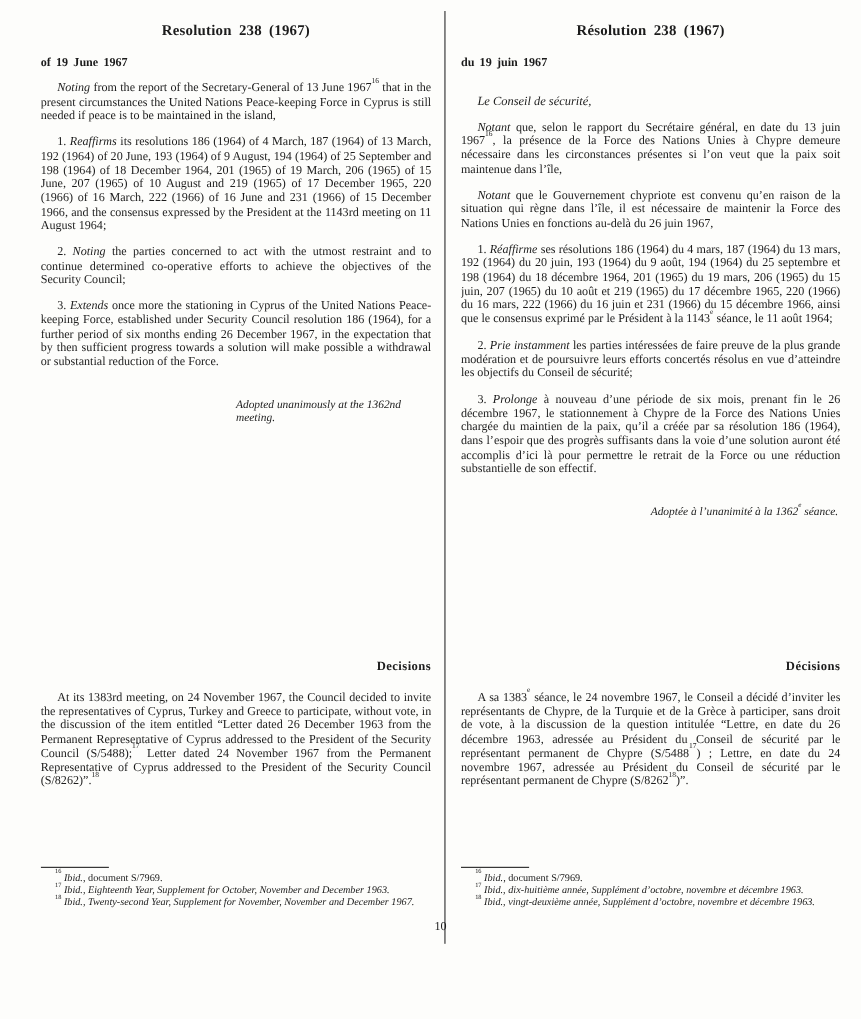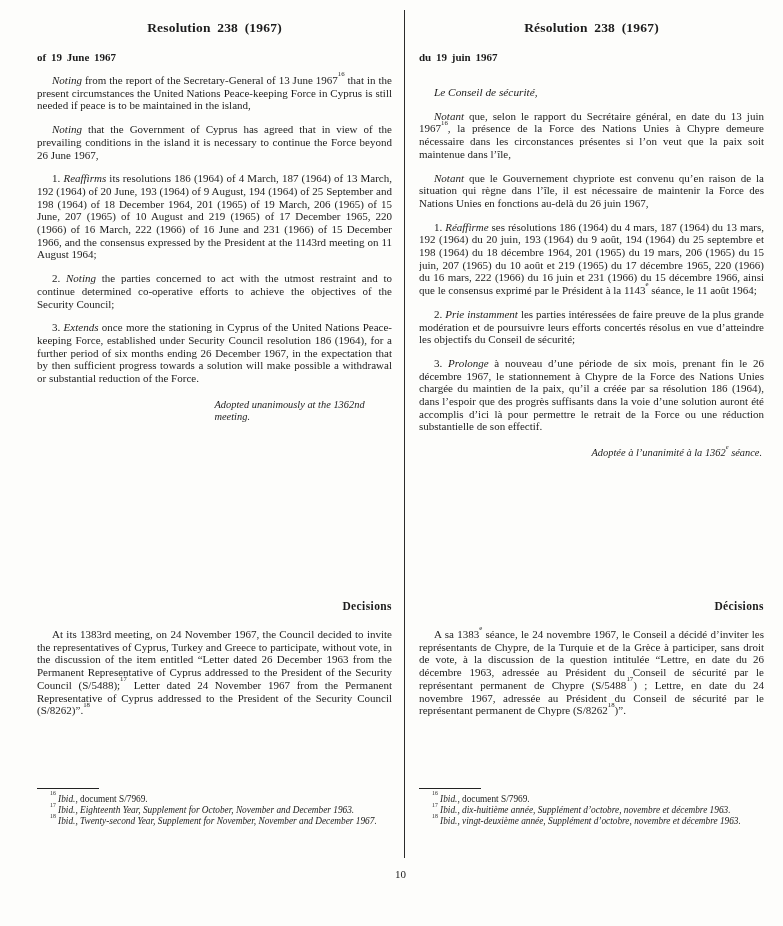--- a/index.html
+++ b/index.html
@@ -36,54 +36,53 @@
     margin: 23px 0 0; font-style: italic; font-size: 11.3px;
     text-indent: 15px; line-height: 12.7px;
   }
   .para {
     margin: 11px 0 0; font-size: 11px; line-height: 12.7px;
     text-align: justify; text-indent: 15px;
   }
   sup { font-size: 0.62em; line-height: 0; position: relative; top: -0.45em; }
 
   .adopted {
-    margin-top: 14px; margin-left: 50%;
+    margin-top: 27px; margin-left: 50%;
     font-style: italic; font-size: 10.4px; line-height: 12.2px;
   }
 
   .decisions { position: absolute; left: 0; right: 0; top: 592px; }
   .decisions-heading {
     margin: 0; font-size: 11.5px; font-weight: 700;
     text-align: right; letter-spacing: .4px;
   }
   .decisions .para { margin-top: 16px; }
 
   .footnotes {
     position: absolute; left: 0; right: 0; top: 780px;
     font-size: 9.3px; line-height: 11.2px;
   }
   .fn-rule { width: 62px; border-top: 1px solid #222; margin-bottom: 5px; }
   .footnotes p { margin: 0; text-align: justify; text-indent: 13px; }
 
   .page-number {
-    position: absolute; left: 0; right: 0; top: 868px;
+    position: absolute; left: 0; right: 0; top: 836px;
     text-align: center; font-size: 11px; margin-left: 18px;
   }
 </style>
 </head>
 <body>
 
 <div class="page">
 
   <section class="col col-en">
     <h1 class="res-title">Resolution 238 (1967)</h1>
     <div class="dateline">of 19 June 1967</div>
 
     <p class="para"><i>Noting</i> from the report of the Secretary-General of 13 June 1967<sup>16</sup> that in the present circumstances the United Nations Peace-keeping Force in Cyprus is still needed if peace is to be maintained in the island,</p>
-    <p class="para"><i>Noting</i> that the Government of Cyprus has agreed that in view of the prevailing conditions in the island it is necessary to continue the Force beyond 26 June 1967,</p>
     <p class="para">1. <i>Reaffirms</i> its resolutions 186 (1964) of 4 March, 187 (1964) of 13 March, 192 (1964) of 20 June, 193 (1964) of 9 August, 194 (1964) of 25 September and 198 (1964) of 18 December 1964, 201 (1965) of 19 March, 206 (1965) of 15 June, 207 (1965) of 10 August and 219 (1965) of 17 December 1965, 220 (1966) of 16 March, 222 (1966) of 16 June and 231 (1966) of 15 December 1966, and the consensus expressed by the President at the 1143rd meeting on 11 August 1964;</p>
     <p class="para">2. <i>Noting</i> the parties concerned to act with the utmost restraint and to continue determined co-operative efforts to achieve the objectives of the Security Council;</p>
     <p class="para">3. <i>Extends</i> once more the stationing in Cyprus of the United Nations Peace-keeping Force, established under Security Council resolution 186 (1964), for a further period of six months ending 26 December 1967, in the expectation that by then sufficient progress towards a solution will make possible a withdrawal or substantial reduction of the Force.</p>
 
     <div class="adopted">Adopted unanimously at the 1362nd meeting.</div>
 
     <div class="decisions">
       <h2 class="decisions-heading">Decisions</h2>
       <p class="para">At its 1383rd meeting, on 24 November 1967, the Council decided to invite the representatives of Cyprus, Turkey and Greece to participate, without vote, in the discussion of the item entitled “Letter dated 26 December 1963 from the Permanent Representative of Cyprus addressed to the President of the Security Council (S/5488);<sup>17</sup> Letter dated 24 November 1967 from the Permanent Representative of Cyprus addressed to the President of the Security Council (S/8262)”.<sup>18</sup></p>
     </div>

